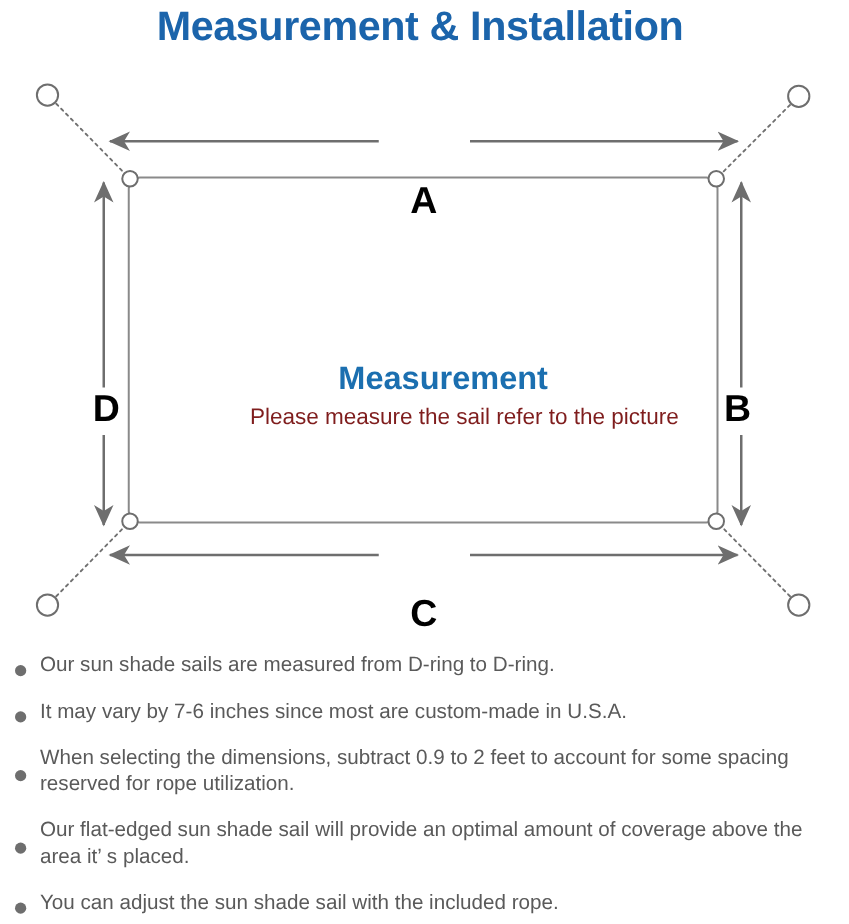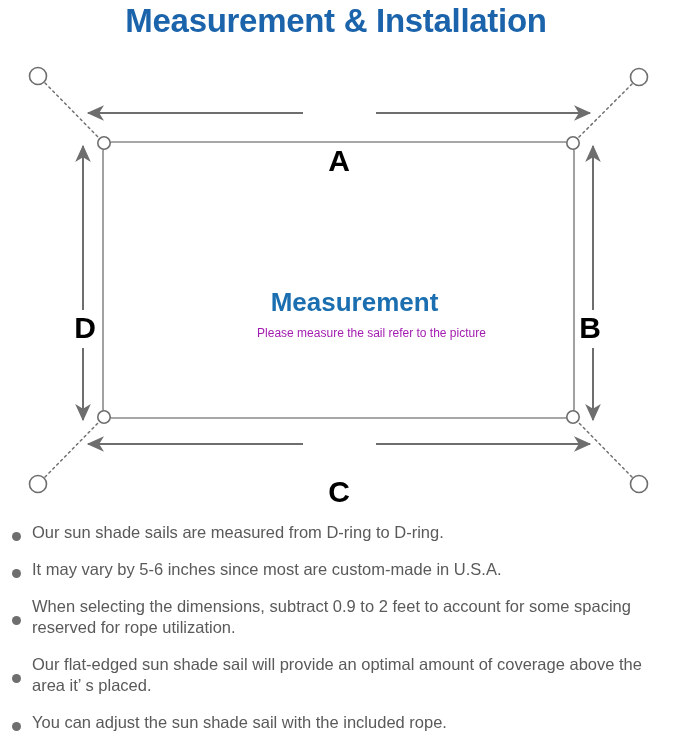--- a/index.html
+++ b/index.html
@@ -64,23 +64,23 @@
     margin-left: 16px;
   }
   .center-title {
     color: #1b6fb0;
     font-family: "Liberation Sans", sans-serif;
     font-weight: bold;
     font-size: 26px;
     line-height: 32px;
   }
   .center-sub {
-    color: #a21caf;
-    font-family: "Liberation Sans", sans-serif;
-    font-size: 12px;
+    color: #7f1d1d;
+    font-family: "Liberation Sans", sans-serif;
+    font-size: 18px;
     line-height: 20px;
     margin-top: 5px;
     padding-left: 34px;
   }
 
   #notes {
     position: absolute;
     left: 12px;
     top: 522px;
     width: 660px;
@@ -200,21 +200,21 @@
     </div>
   </div>
 
   <div id="notes">
     <div class="note-item">
       <span class="bullet"></span>
       <span class="note-text">Our sun shade sails are measured from D-ring to D-ring.</span>
     </div>
     <div class="note-item">
       <span class="bullet"></span>
-      <span class="note-text">It may vary by 5-6 inches since most are custom-made in U.S.A.</span>
+      <span class="note-text">It may vary by 7-6 inches since most are custom-made in U.S.A.</span>
     </div>
     <div class="note-item">
       <span class="bullet"></span>
       <span class="note-text">When selecting the dimensions, subtract 0.9 to 2 feet to account for some spacing reserved for rope utilization.</span>
     </div>
     <div class="note-item">
       <span class="bullet"></span>
       <span class="note-text">Our flat-edged sun shade sail will provide an optimal amount of coverage above the area it’ s placed.</span>
     </div>
     <div class="note-item">

